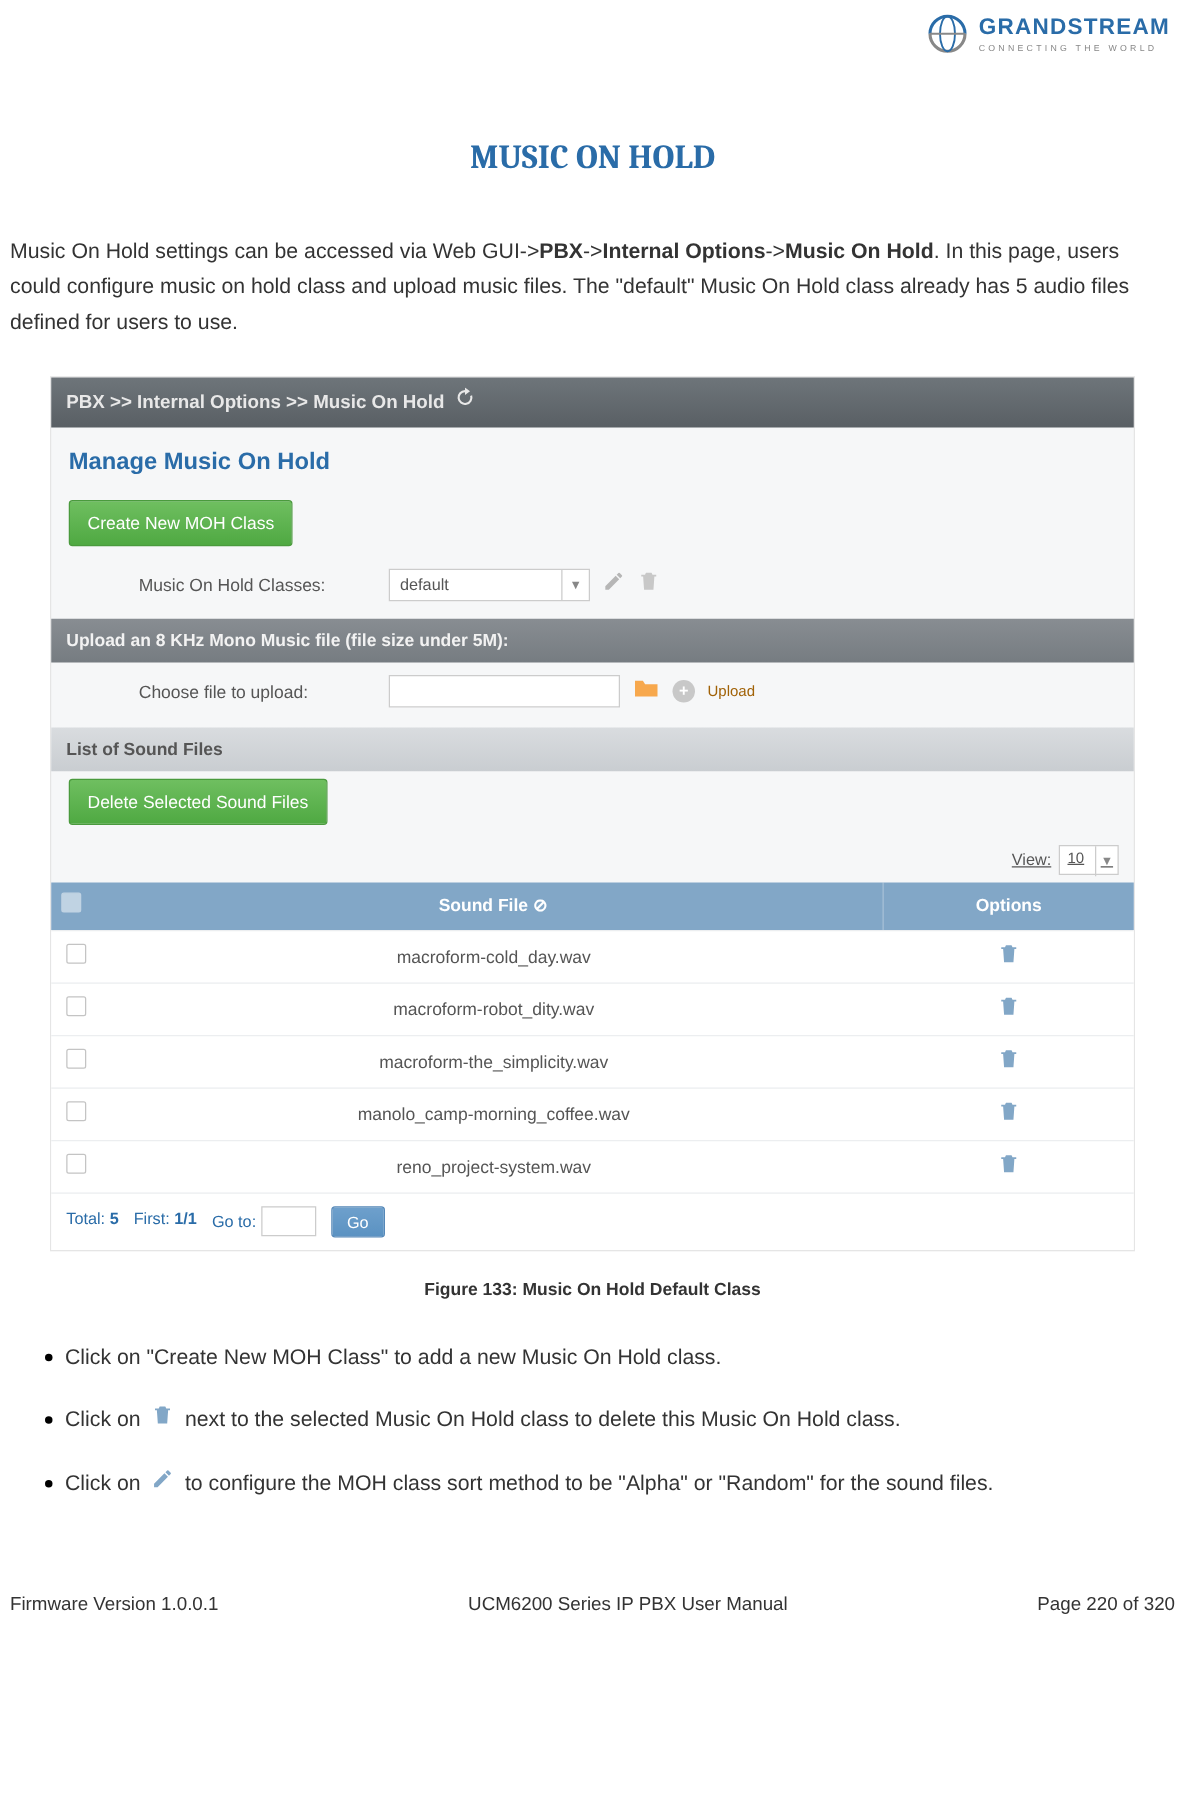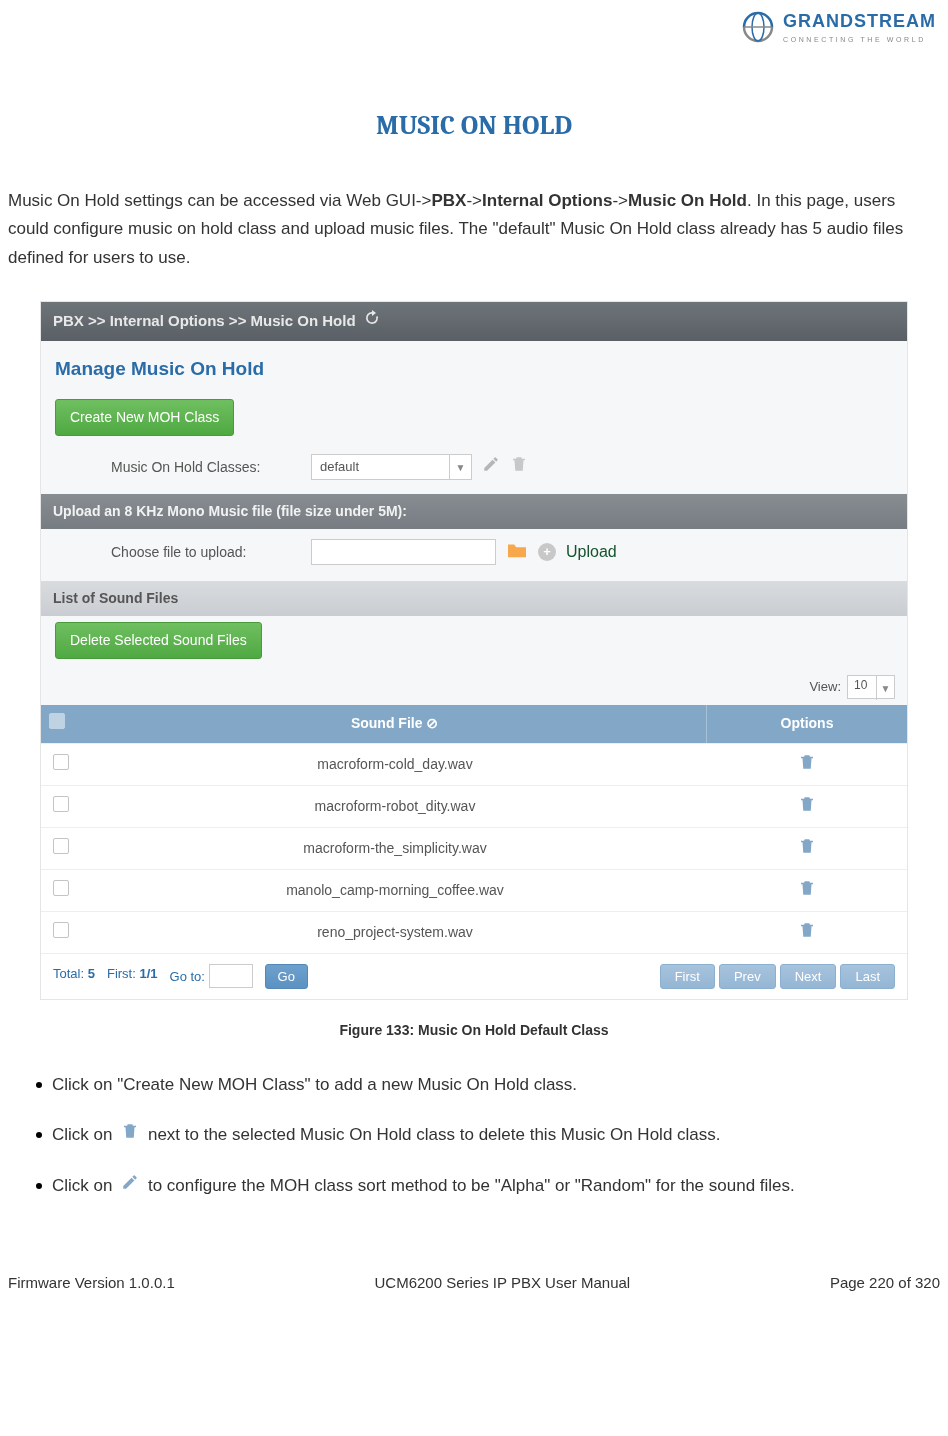--- a/index.html
+++ b/index.html
@@ -130,29 +130,29 @@
     padding: 7px 12px;
     margin-top: 6px;
   }
   .input-box {
     border: 1px solid #ccc;
     background: #fff;
     width: 185px;
     height: 26px;
   }
   .folder-icon { color: #f7a84d; font-size: 20px; }
-  .upload-text { color: #14532d; font-size: 16px; }
+  .upload-text { color: #a16207; font-size: 12px; }
   .add-circle {
     width: 18px; height: 18px; border-radius: 50%;
     background: #c8c8c8; color: #fff; display: flex;
     align-items: center; justify-content: center; font-size: 13px; font-weight: bold;
   }
   .view-row {
     display: flex; justify-content: flex-end; align-items: center;
-    gap: 6px; padding: 6px 12px 6px 0; font-size: 13px; color: #555;
+    gap: 6px; padding: 6px 12px 6px 0; font-size: 13px; color: #555; text-decoration: underline;
   }
   .view-select {
     border: 1px solid #ccc; background: #fff; width: 48px; height: 24px;
     display: flex; align-items: flex-start; justify-content: space-between;
     padding-left: 6px; font-size: 12px;
   }
   .table-head {
     display: flex; background: #82a7c7; color: #fff; font-weight: bold;
     font-size: 14px;
   }
@@ -358,26 +358,20 @@
   </div>
 
   <div class="table-foot">
     <span><span>Total:</span> <b>5</b></span>
     <span><span>First:</span> <b>1/1</b></span>
     <span>
       <span>Go to:</span>
       <input class="goto-input" style="">
     </span>
     <button class="blue-btn">Go</button>
-    <div class="pager-group">
-      <button class="pager-btn">First</button>
-      <button class="pager-btn">Prev</button>
-      <button class="pager-btn">Next</button>
-      <button class="pager-btn">Last</button>
-    </div>
   </div>
 
 </div>
 
 <div class="figure-caption">Figure 133: Music On Hold Default Class</div>
 
 <div class="bullets">
   <div class="bullet-row">
     <span class="bullet-dot"></span>
     <span>Click on "Create New MOH Class" to add a new Music On Hold class.</span>

